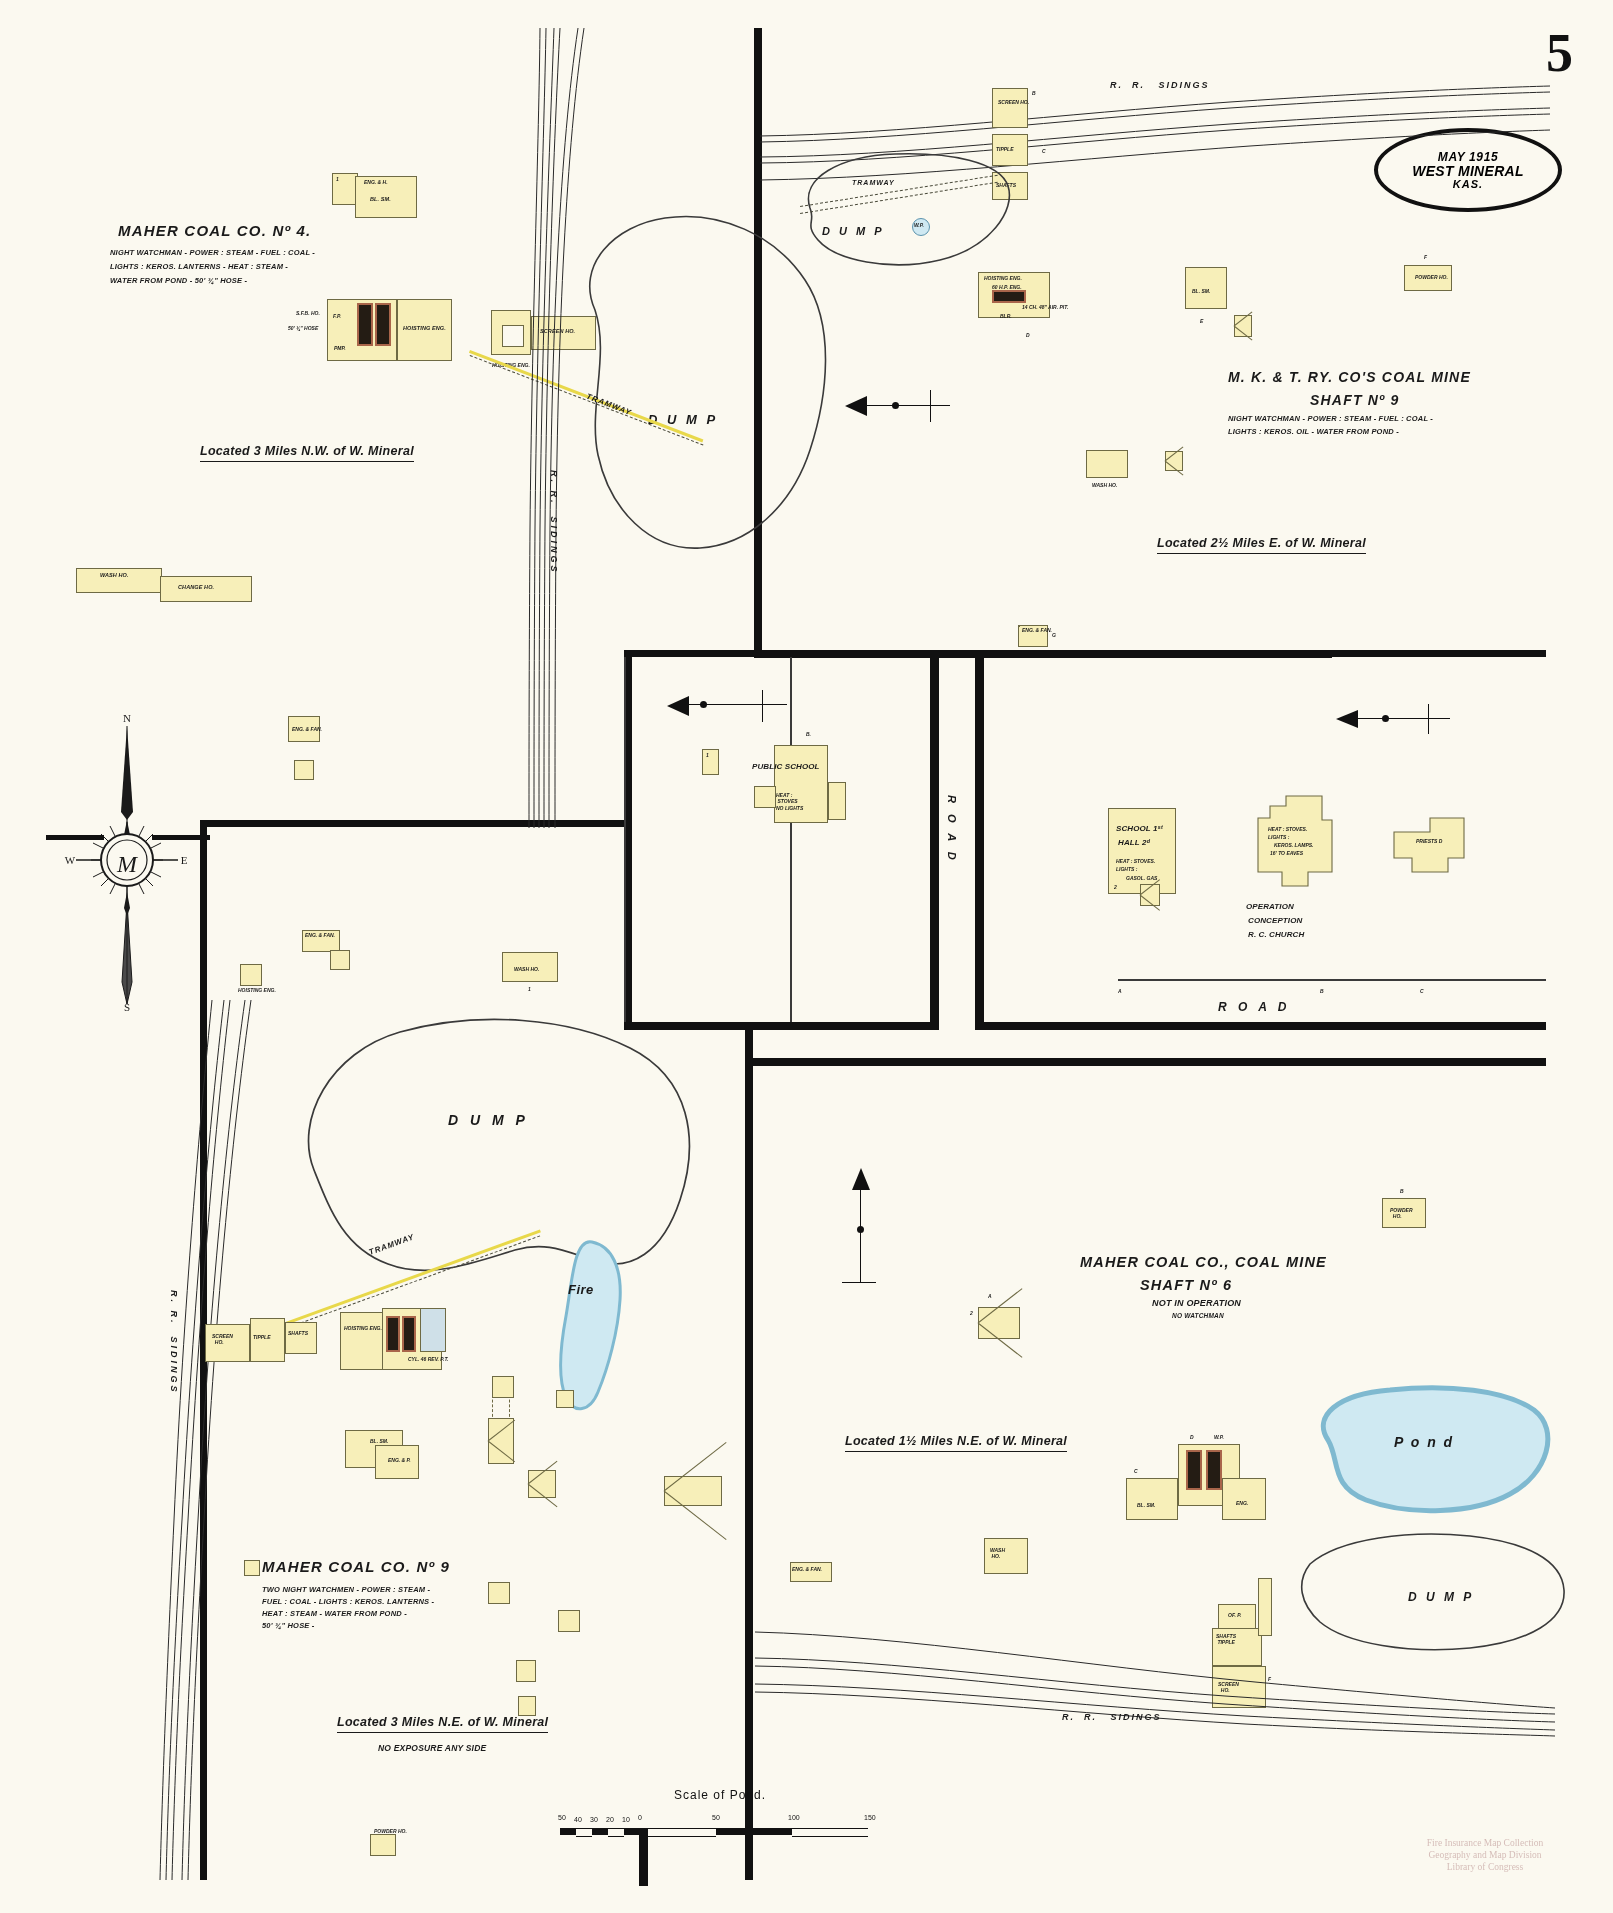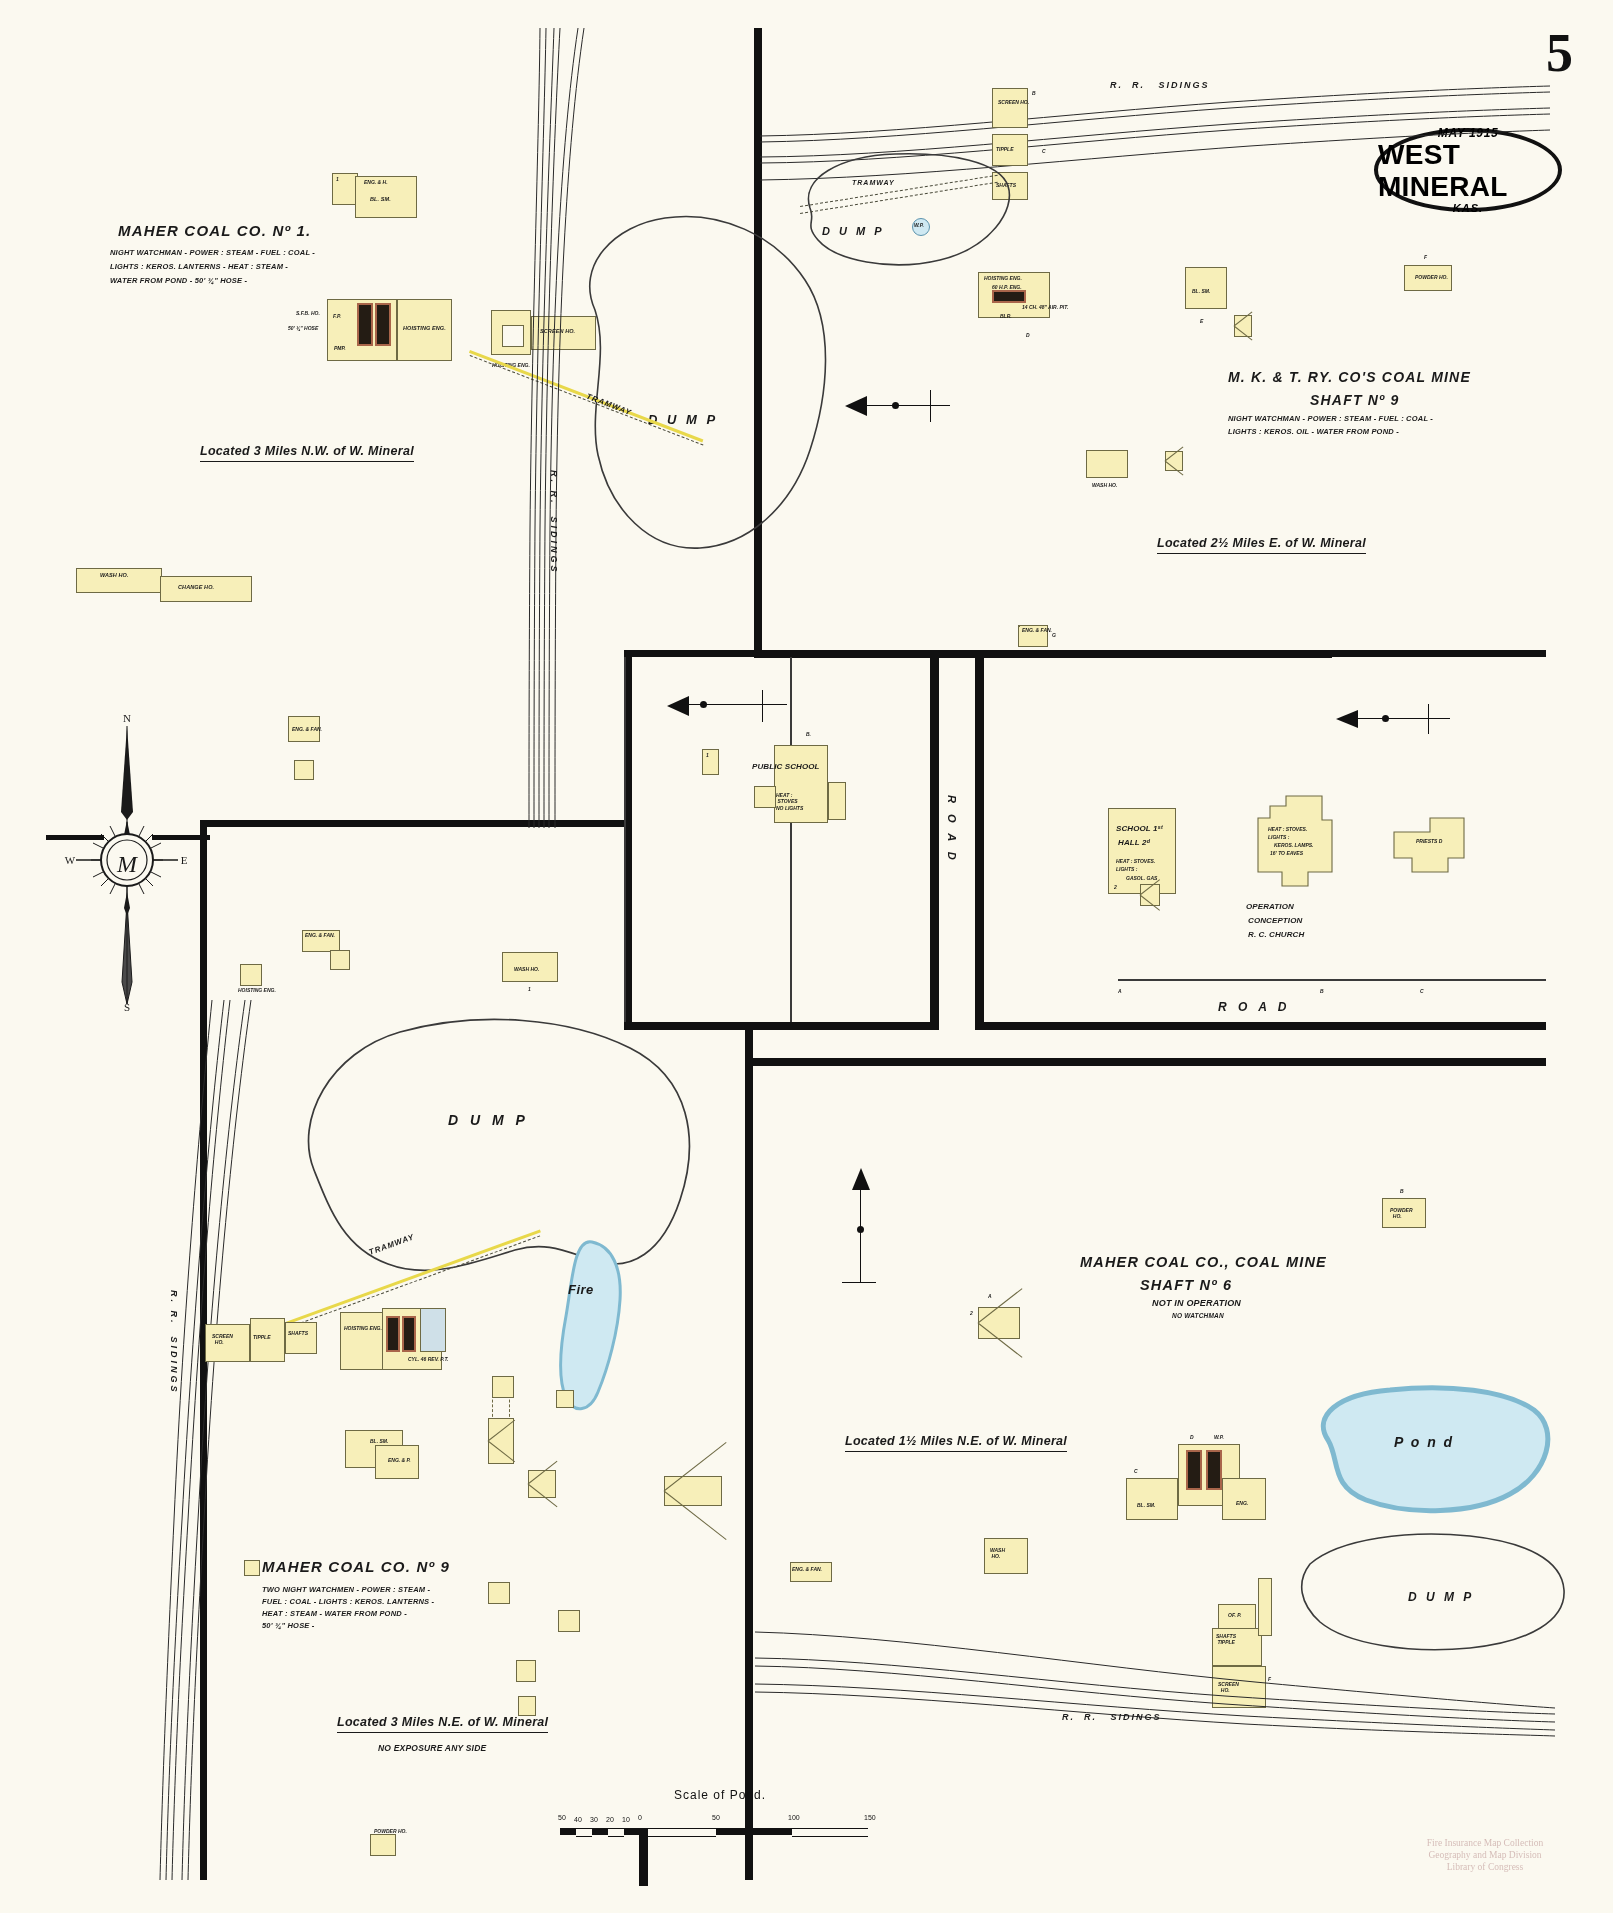--- a/index.html
+++ b/index.html
@@ -28,21 +28,21 @@
   .xbox:before{transform:rotate(38deg) translateY(-50%);}
   .xbox:after{transform:rotate(-38deg) translateY(-50%);}
   
   .road{position:absolute;background:#111;}
   .thin{position:absolute;background:#3a3a3a;}
   
   #titleblk{position:absolute;left:1374px;top:128px;width:180px;height:76px;
       border:4px solid #111;border-radius:50%;background:#fbf9f0;
       display:flex;flex-direction:column;align-items:center;justify-content:center;}
   #titleblk .l1{font-size:12px;font-style:italic;font-weight:bold;letter-spacing:.6px;}
-  #titleblk .l2{font-size:28px;font-weight:bold;letter-spacing:.3px;margin-top:-1px;}
+  #titleblk .l2{font-size:14px;font-style:italic;font-weight:bold;letter-spacing:.3px;margin-top:-1px;}
   #titleblk .l3{font-size:11px;font-style:italic;font-weight:bold;letter-spacing:1px;margin-top:-1px;}
   
   #pagenum{position:absolute;right:40px;top:22px;font-size:54px;font-weight:bold;
       font-family:"Liberation Serif",serif;color:#111;}
   
   #compass{position:absolute;left:62px;top:712px;width:130px;height:300px;}
   
   #scalewrap{position:absolute;left:560px;top:1788px;width:320px;}
   #scalewrap .cap{font-size:12px;text-align:center;font-family:"Liberation Sans",sans-serif;
       letter-spacing:1px;color:#111;}
@@ -84,21 +84,21 @@
   <div class="road" style="left:975px;top:650px;width:9px;height:380px;"></div>
   <div class="road" style="left:984px;top:1022px;width:562px;height:8px;"></div>
   <div class="road" style="left:624px;top:1022px;width:315px;height:8px;"></div>
   <div class="road" style="left:745px;top:1030px;width:8px;height:850px;"></div>
   <div class="road" style="left:745px;top:1058px;width:801px;height:8px;"></div>
 
   <div class="thin" style="left:790px;top:657px;width:1.5px;height:365px;"></div>
   <div class="thin" style="left:1118px;top:979px;width:428px;height:1.5px;"></div>
   <div class="thin" style="left:624px;top:657px;width:1.5px;height:365px;"></div>
 
-  <div class="t ttl hand" style="left:118px;top:222px;">MAHER COAL CO. Nº 1.</div>
+  <div class="t ttl hand" style="left:118px;top:222px;">MAHER COAL CO. Nº 4.</div>
   <div class="t sub" style="left:110px;top:248px;">NIGHT WATCHMAN - POWER : STEAM - FUEL : COAL -</div>
   <div class="t sub" style="left:110px;top:262px;">LIGHTS : KEROS. LANTERNS - HEAT : STEAM -</div>
   <div class="t sub" style="left:110px;top:276px;">WATER FROM POND - 50' ¾" HOSE -</div>
   <div class="t loc" style="left:200px;top:444px;">Located 3 Miles N.W. of W. Mineral</div>
 
   <div class="bldg" style="left:332px;top:173px;width:26px;height:32px;"></div>
   <div class="t tiny" style="left:336px;top:176px;">1</div>
   <div class="bldg" style="left:355px;top:176px;width:62px;height:42px;"></div>
   <div class="t tiny" style="left:364px;top:179px;">ENG. &amp; H.</div>
   <div class="t bls" style="left:370px;top:196px;">BL. SM.</div>

